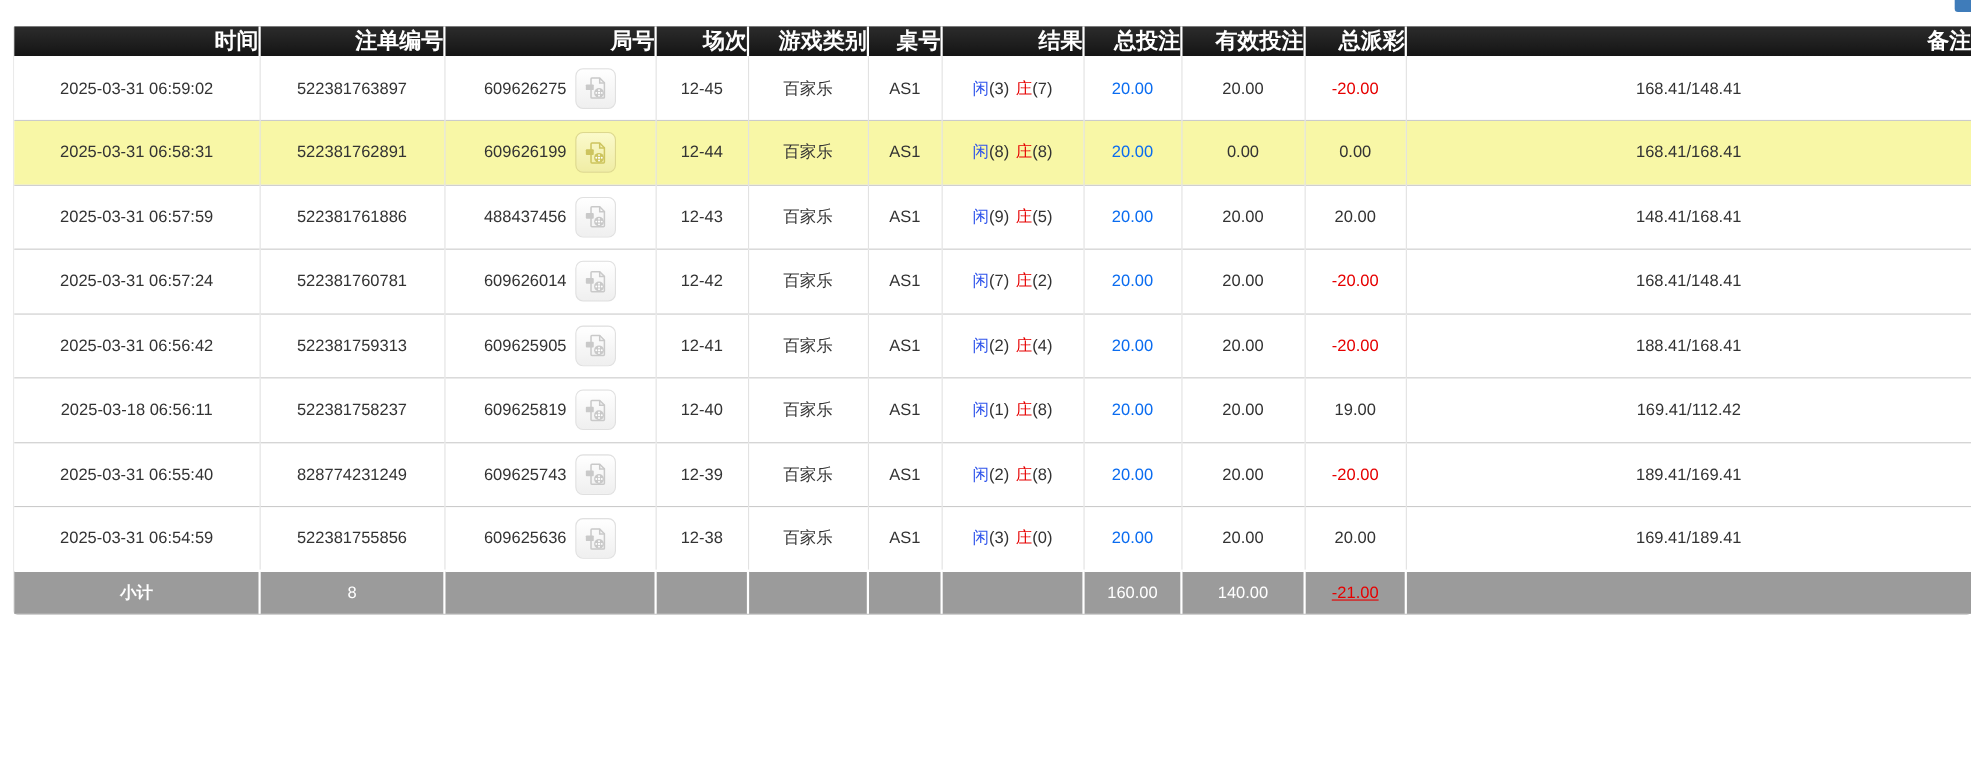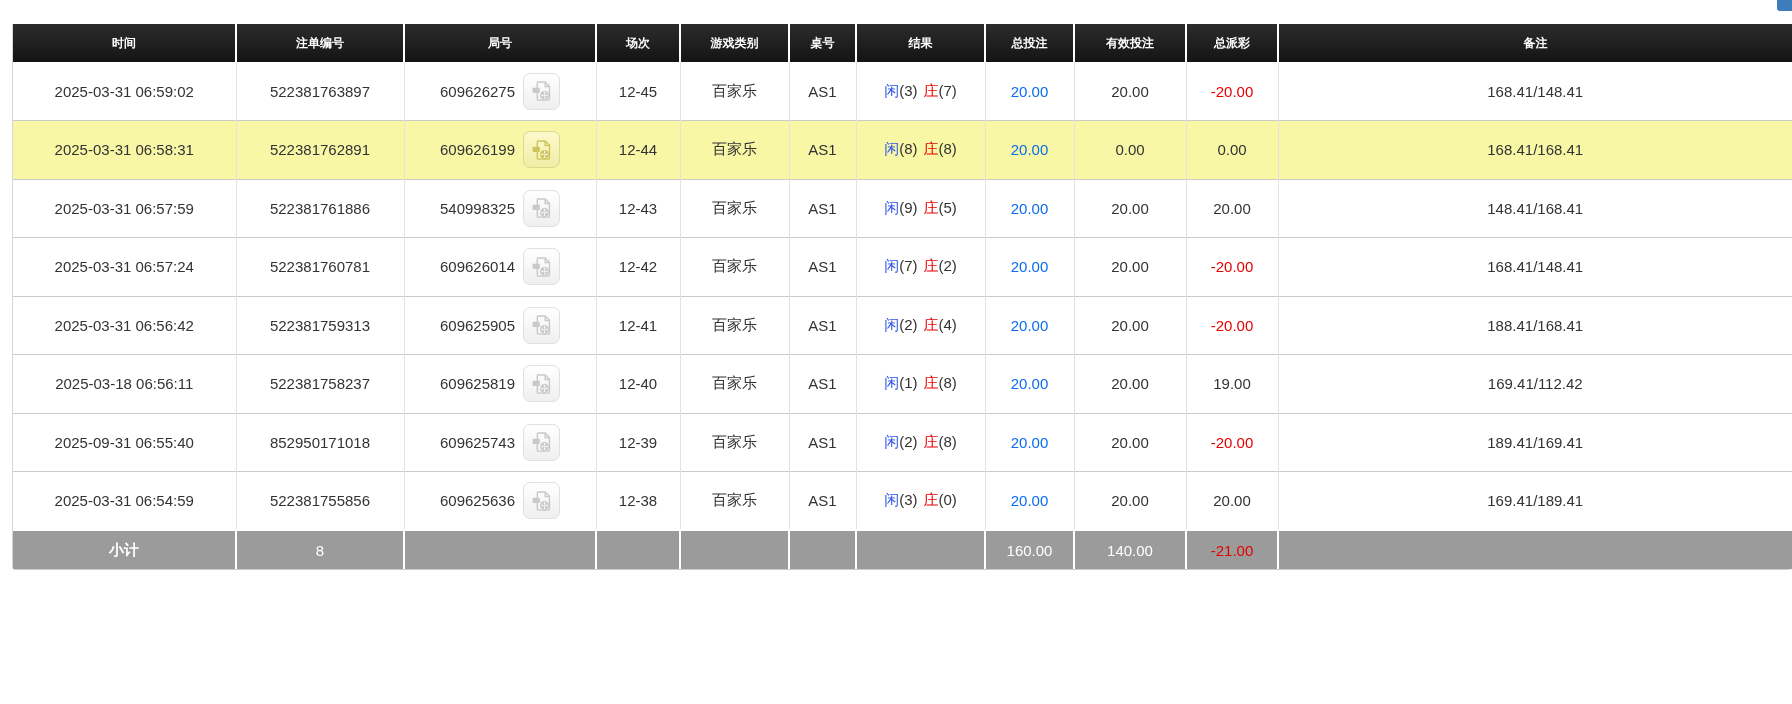--- a/index.html
+++ b/index.html
@@ -36,25 +36,25 @@
     border-left: 1px solid #d6d6d6;
     border-bottom: 1px solid #cccccc;
     border-radius: 0 0 4px 4px;
   }
   table { width: 100%; table-layout: fixed; border-collapse: collapse; }
   col.c1 { width: 223px; } col.c2 { width: 168px; } col.c3 { width: 192px; }
   col.c4 { width: 84px; }  col.c5 { width: 109px; } col.c6 { width: 67px; }
   col.c7 { width: 129px; } col.c8 { width: 89px; }  col.c9 { width: 112px; }
   col.c10 { width: 92px; } col.c11 { width: auto; }
   thead th {
-    height: 38px;
+    height: 27px;
     background: linear-gradient(#2c2c2c, #141414);
     color: var(--header_text);
-    font-size: 12px; font-weight: bold;
-    text-align: center; vertical-align: middle;
+    font-size: 20px; font-weight: bold;
+    text-align: right; vertical-align: middle;
     border-right: 2px solid #ffffff;
   }
   thead th:last-child { border-right: none; }
   tbody td {
     height: 58.5px;
     background: #ffffff;
     font-size: 15px;
     text-align: center; vertical-align: middle;
     border-right: 1px solid #e2e2e2;
     white-space: nowrap;
@@ -68,21 +68,21 @@
     color: #ffffff;
     font-size: 15px;
     text-align: center; vertical-align: middle;
     border-right: 2px solid #ffffff;
     border-top: 2px solid #ffffff;
   }
   tfoot td:last-child { border-right: none; }
   .sum-label { font-weight: bold; margin-left: 14px; }
   .amount-blue { color: var(--amount_blue); }
   .neg { color: var(--negative_red); }
-  tfoot td.neg { color: var(--negative_red); }
+  tfoot td.neg { color: var(--negative_red); text-decoration: underline; }
   .res-player { color: var(--player_blue); }
   .res-banker { color: var(--banker_red); margin-left: 6px; }
   .round-wrap { display: inline-flex; align-items: center; justify-content: space-between; gap: 8px; }
   .video-btn {
     display: inline-flex; align-items: center; justify-content: center;
     width: 37px; height: 37px;
     border: 1px solid #e0e0e0; border-radius: 7px;
     background: linear-gradient(#ffffff, #efefef);
     color: #c9c9c9;
     cursor: pointer;
@@ -201,21 +201,21 @@
             <td>0.00</td>
             <td>0.00</td>
             <td>168.41/168.41</td>
           </tr>
 
           <tr>
             <td>2025-03-31 06:57:59</td>
             <td>522381761886</td>
             <td>
               <span class="round-wrap">
-                <span>540998325</span>
+                <span>488437456</span>
                 <span class="video-btn">
                   <span>
                     <svg viewBox="0 0 28 28" width="24" height="24" aria-hidden="true">
                       <path d="M9.5 3.5h8.2l5 5v15.2a1 1 0 0 1-1 1H9.5a1 1 0 0 1-1-1V4.5a1 1 0 0 1 1-1z" fill="none" stroke="currentColor" stroke-width="1.6"></path>
                       <path d="M17.7 3.5v5.2h5" fill="none" stroke="currentColor" stroke-width="1.6"></path>
                       <rect x="3" y="10.2" width="8.4" height="6" rx="1" fill="currentColor"></rect>
                       <circle cx="17" cy="19.2" r="5.2" fill="currentColor"></circle>
                       <circle cx="17" cy="19.2" r="1.2" fill="#ffffff"></circle>
                       <circle cx="17" cy="16.3" r="1" fill="#ffffff"></circle>
                       <circle cx="17" cy="22.1" r="1" fill="#ffffff"></circle>
@@ -337,22 +337,22 @@
             <td>
               <span class="res-player">闲</span><span>(1)</span><span class="res-banker">庄</span><span>(8)</span>
             </td>
             <td class="amount-blue">20.00</td>
             <td>20.00</td>
             <td>19.00</td>
             <td>169.41/112.42</td>
           </tr>
 
           <tr>
-            <td>2025-09-31 06:55:40</td>
-            <td>852950171018</td>
+            <td>2025-03-31 06:55:40</td>
+            <td>828774231249</td>
             <td>
               <span class="round-wrap">
                 <span>609625743</span>
                 <span class="video-btn">
                   <span>
                     <svg viewBox="0 0 28 28" width="24" height="24" aria-hidden="true">
                       <path d="M9.5 3.5h8.2l5 5v15.2a1 1 0 0 1-1 1H9.5a1 1 0 0 1-1-1V4.5a1 1 0 0 1 1-1z" fill="none" stroke="currentColor" stroke-width="1.6"></path>
                       <path d="M17.7 3.5v5.2h5" fill="none" stroke="currentColor" stroke-width="1.6"></path>
                       <rect x="3" y="10.2" width="8.4" height="6" rx="1" fill="currentColor"></rect>
                       <circle cx="17" cy="19.2" r="5.2" fill="currentColor"></circle>

